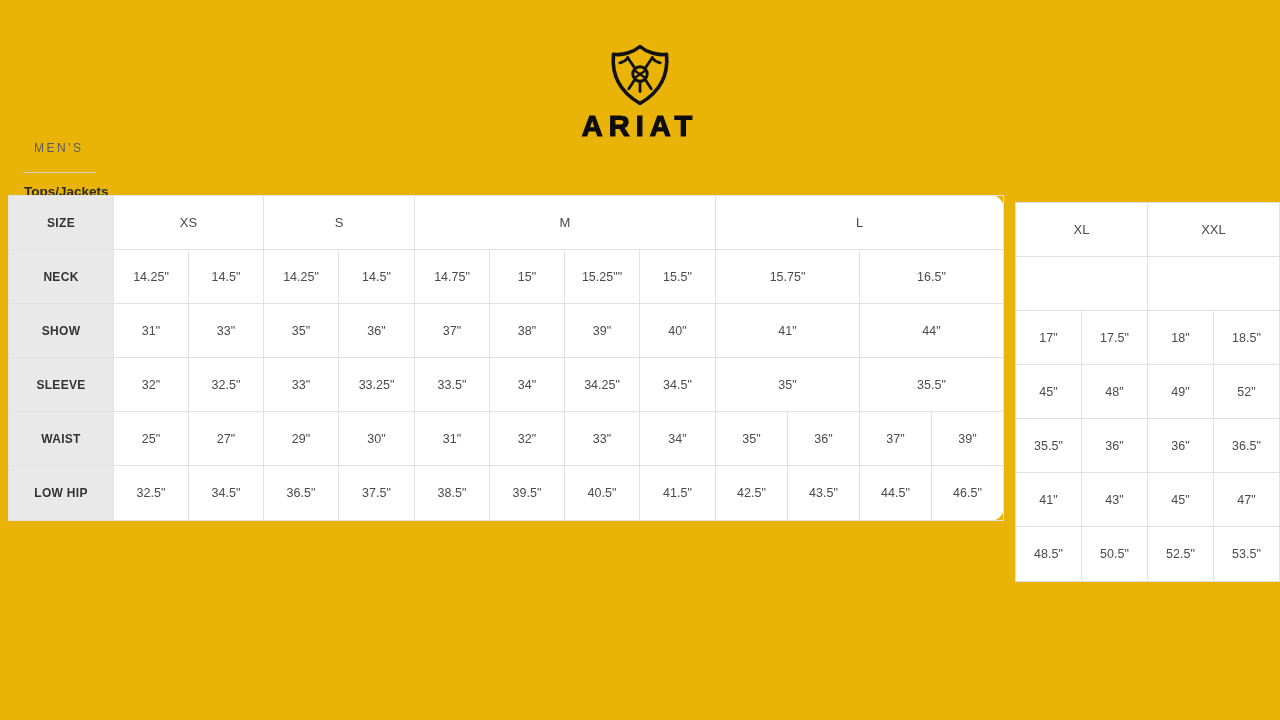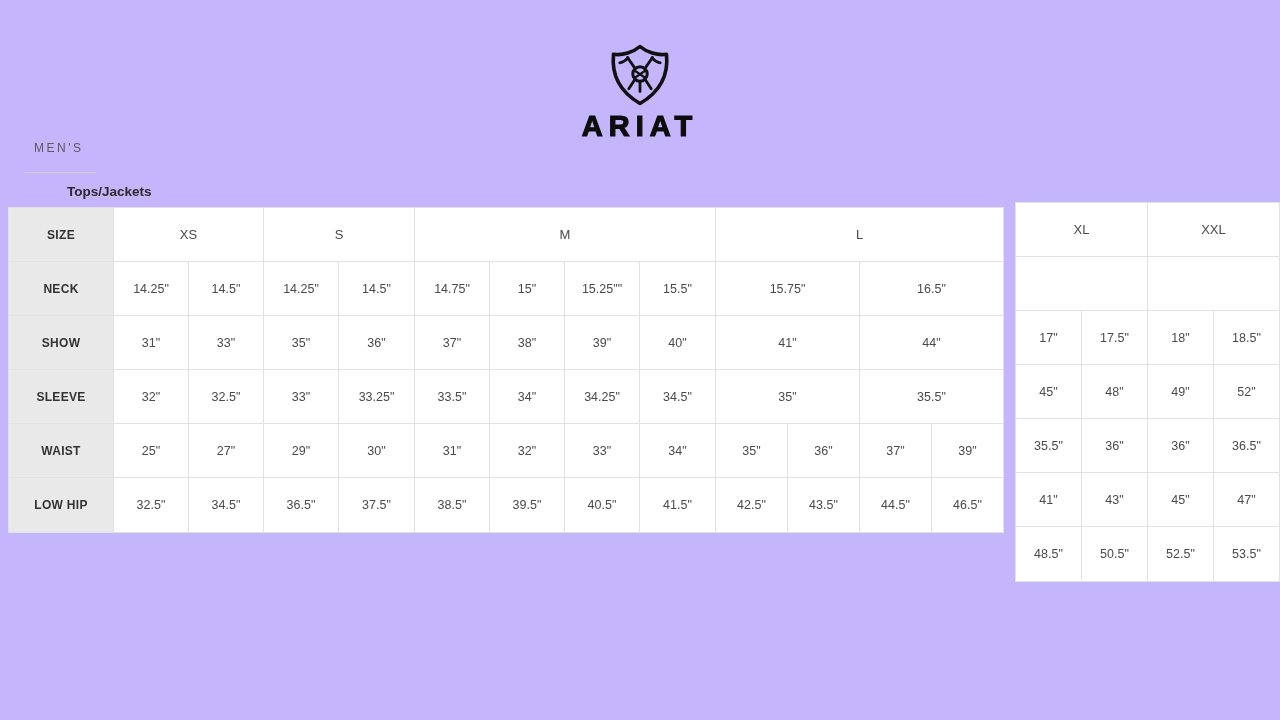--- a/index.html
+++ b/index.html
@@ -3,21 +3,21 @@
 <meta charset="utf-8">
 <style>
   * { box-sizing: border-box; }
   html, body { margin: 0; padding: 0; }
   body {
     width: 1280px; height: 720px;
     background: #ffffff;
     font-family: "Liberation Sans", sans-serif;
     overflow: hidden;
   }
-  .canvas { position: relative; width: 1280px; height: 720px; overflow: hidden; background: #c4b5fd; }
+  .canvas { position: relative; width: 1280px; height: 720px; overflow: hidden; background: #eab308; }
 
   
   .logo-wrap { position: absolute; left: 0; top: 44px; width: 1280px; text-align: center; }
   .wordmark {
     position: absolute; left: 0; top: 110px; width: 1280px;
     text-align: center;
     font-size: 29px; font-weight: 700; letter-spacing: 6px;
     color: #0d0d0d;
     -webkit-text-stroke: 1.2px #0d0d0d;
   }
@@ -25,21 +25,21 @@
   
   .section-title {
     position: absolute; left: 34px; top: 141px;
     font-size: 12px; letter-spacing: 2.5px; color: #5b5b5b;
   }
   .title-divider {
     position: absolute; left: 24px; top: 172px; width: 72px; height: 1px; background: #cfcfcf;
   }
   .category-label {
     position: absolute; left: 24px; top: 184px;
-    font-size: 13.5px; font-weight: 700; color: #2a2a2a; margin-left: 43px;
+    font-size: 13.5px; font-weight: 700; color: #2a2a2a;
   }
 
   
   table.size-chart {
     border-collapse: collapse; table-layout: fixed;
     background: #fff;
   }
   table.size-chart td, table.size-chart th {
     border: 1px solid #e2e2e2;
     text-align: center; vertical-align: middle;
@@ -47,21 +47,21 @@
     padding: 0; overflow: hidden; white-space: nowrap;
   }
   table.size-chart tr { height: 54px; }
   table.size-chart tr:last-child { height: 55px; }
   table.size-chart th.rowlabel {
     background: #e9e9e9;
     font-size: 12px; font-weight: 700; color: #333333; letter-spacing: 0.3px;
   }
   table.size-chart td.colhead { font-size: 13px; color: #4a4a4a; }
 
-  .left-table  { position: absolute; left: 8px;    top: 207px; }
+  .left-table  { position: absolute; left: 8px;    top: 195px; border-radius: 14px; }
   .right-table { position: absolute; left: 1003px; top: 202px; margin-left: 12px; }
 </style>
 </head>
 <body>
 
 <div class="canvas">
 
   <div class="logo-wrap">
     <span>
       <svg width="66" height="62" viewBox="0 0 64 62" aria-hidden="true">

